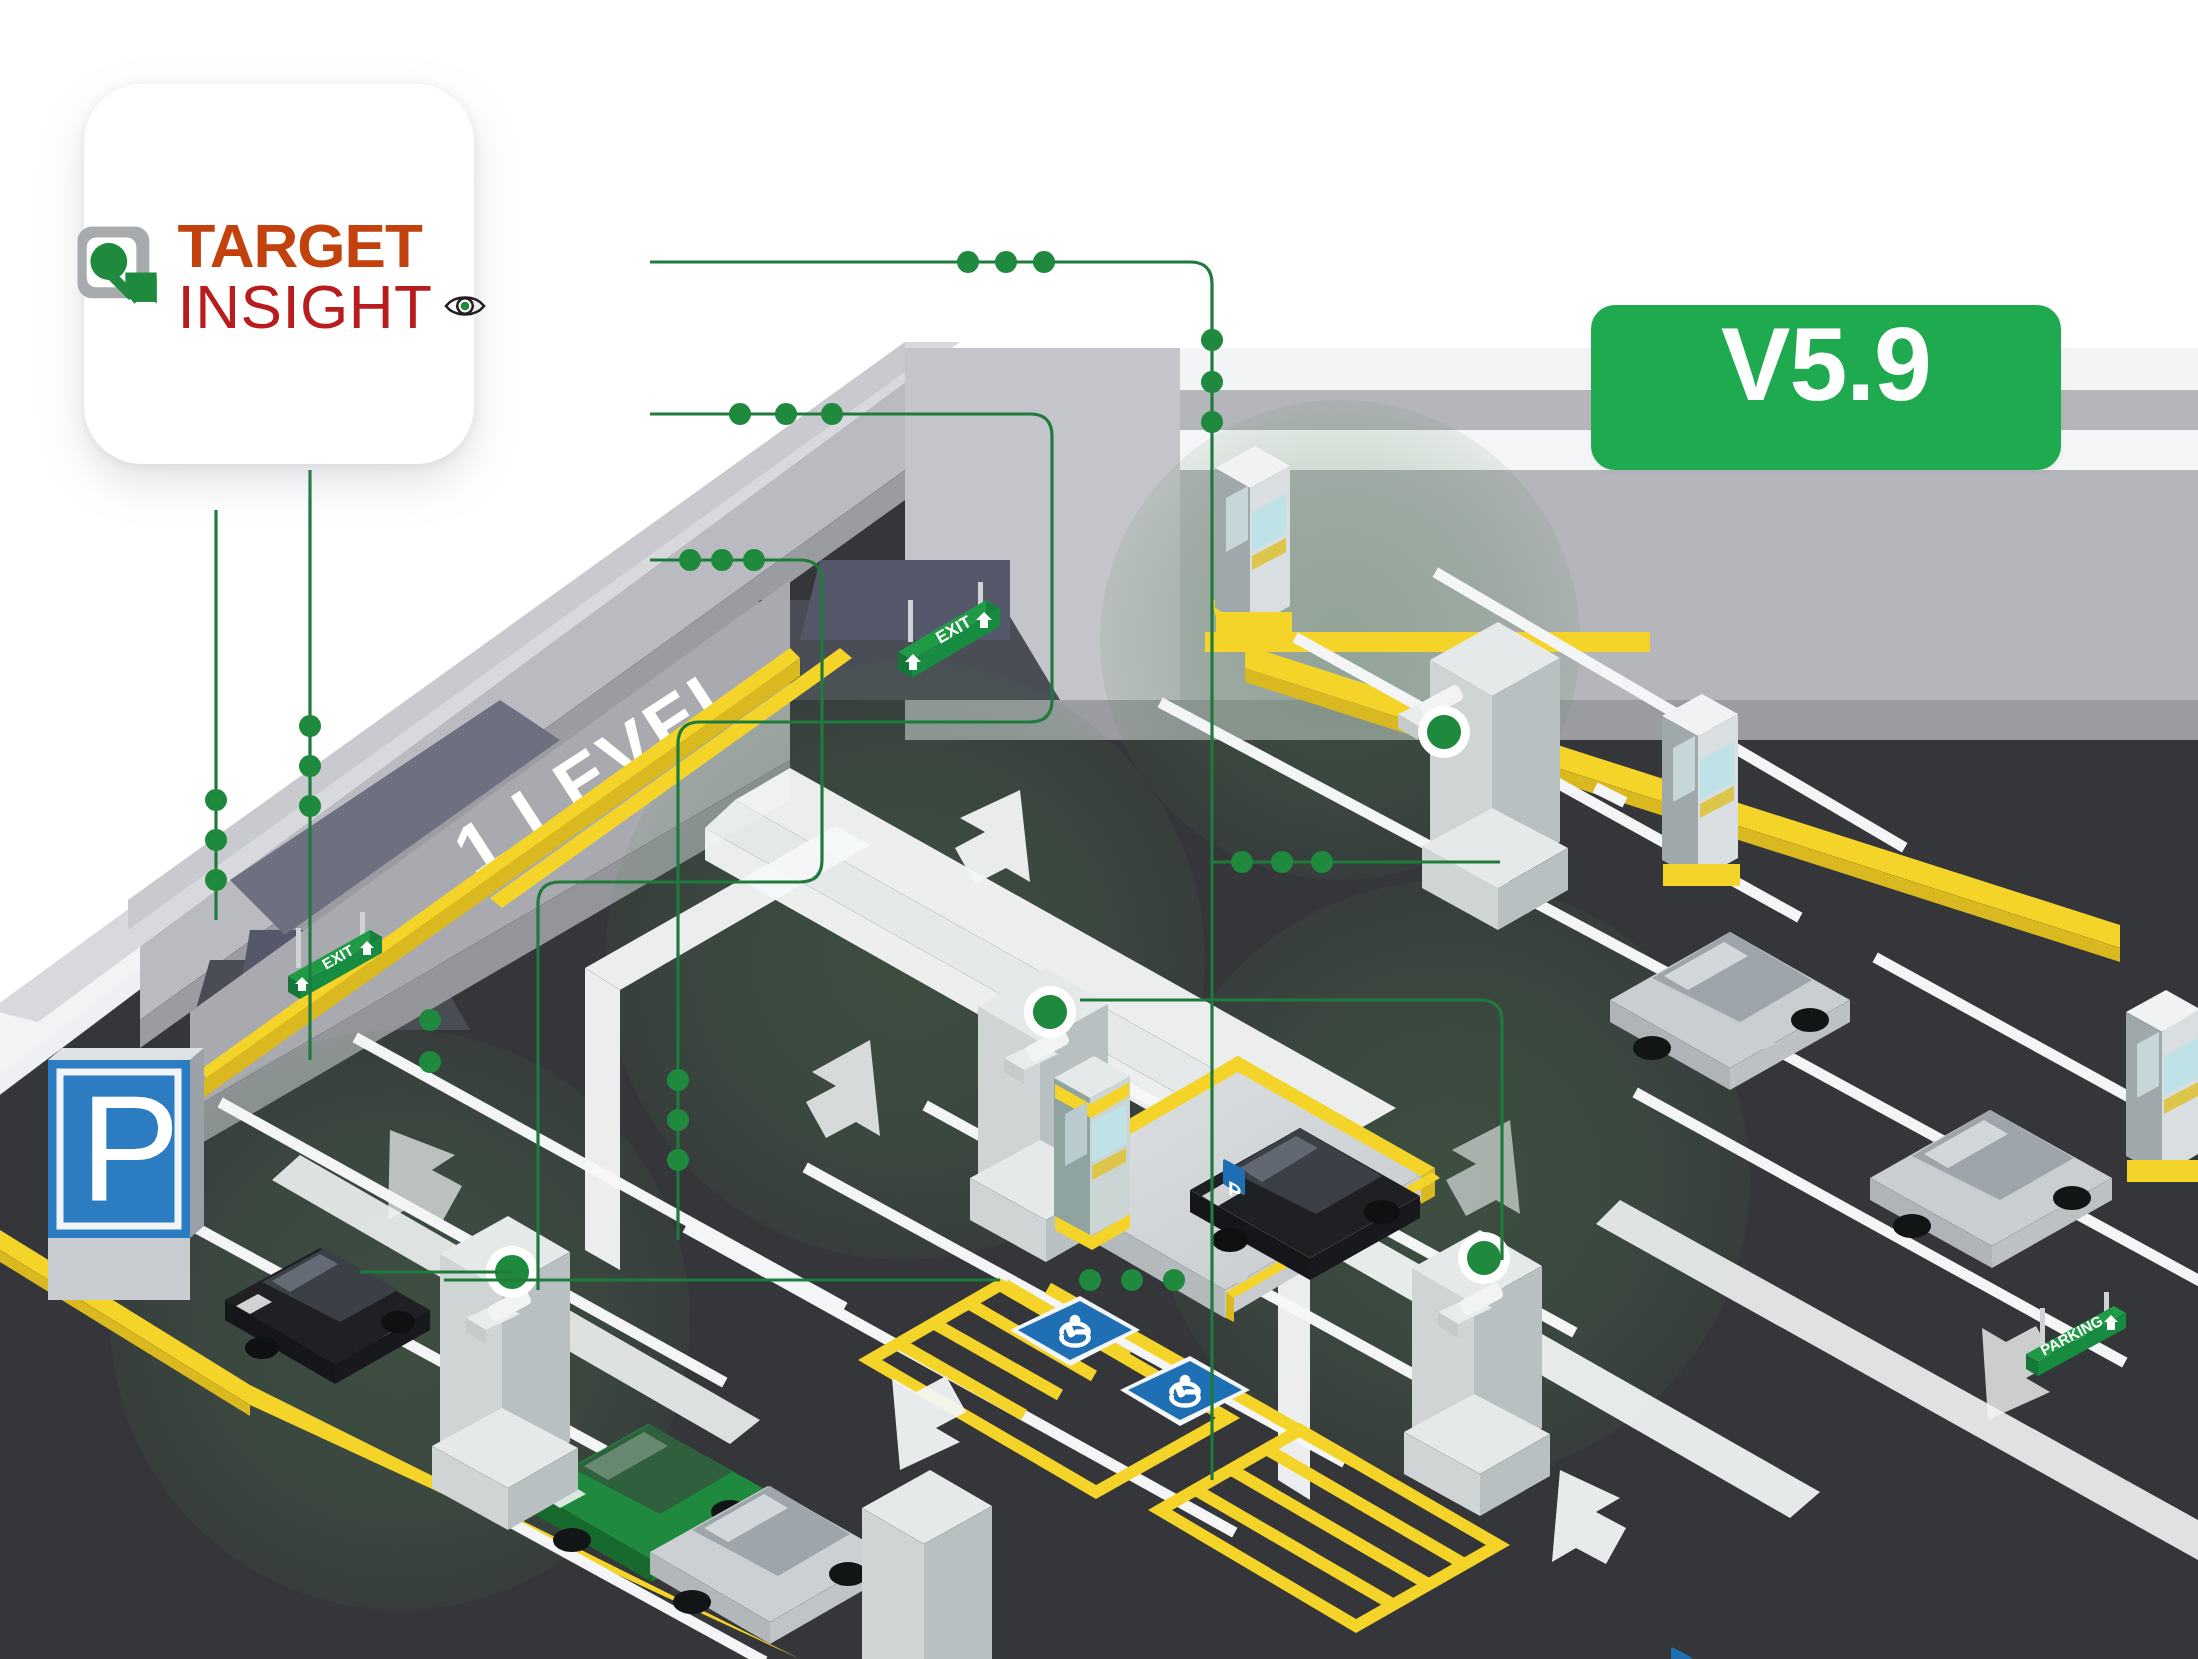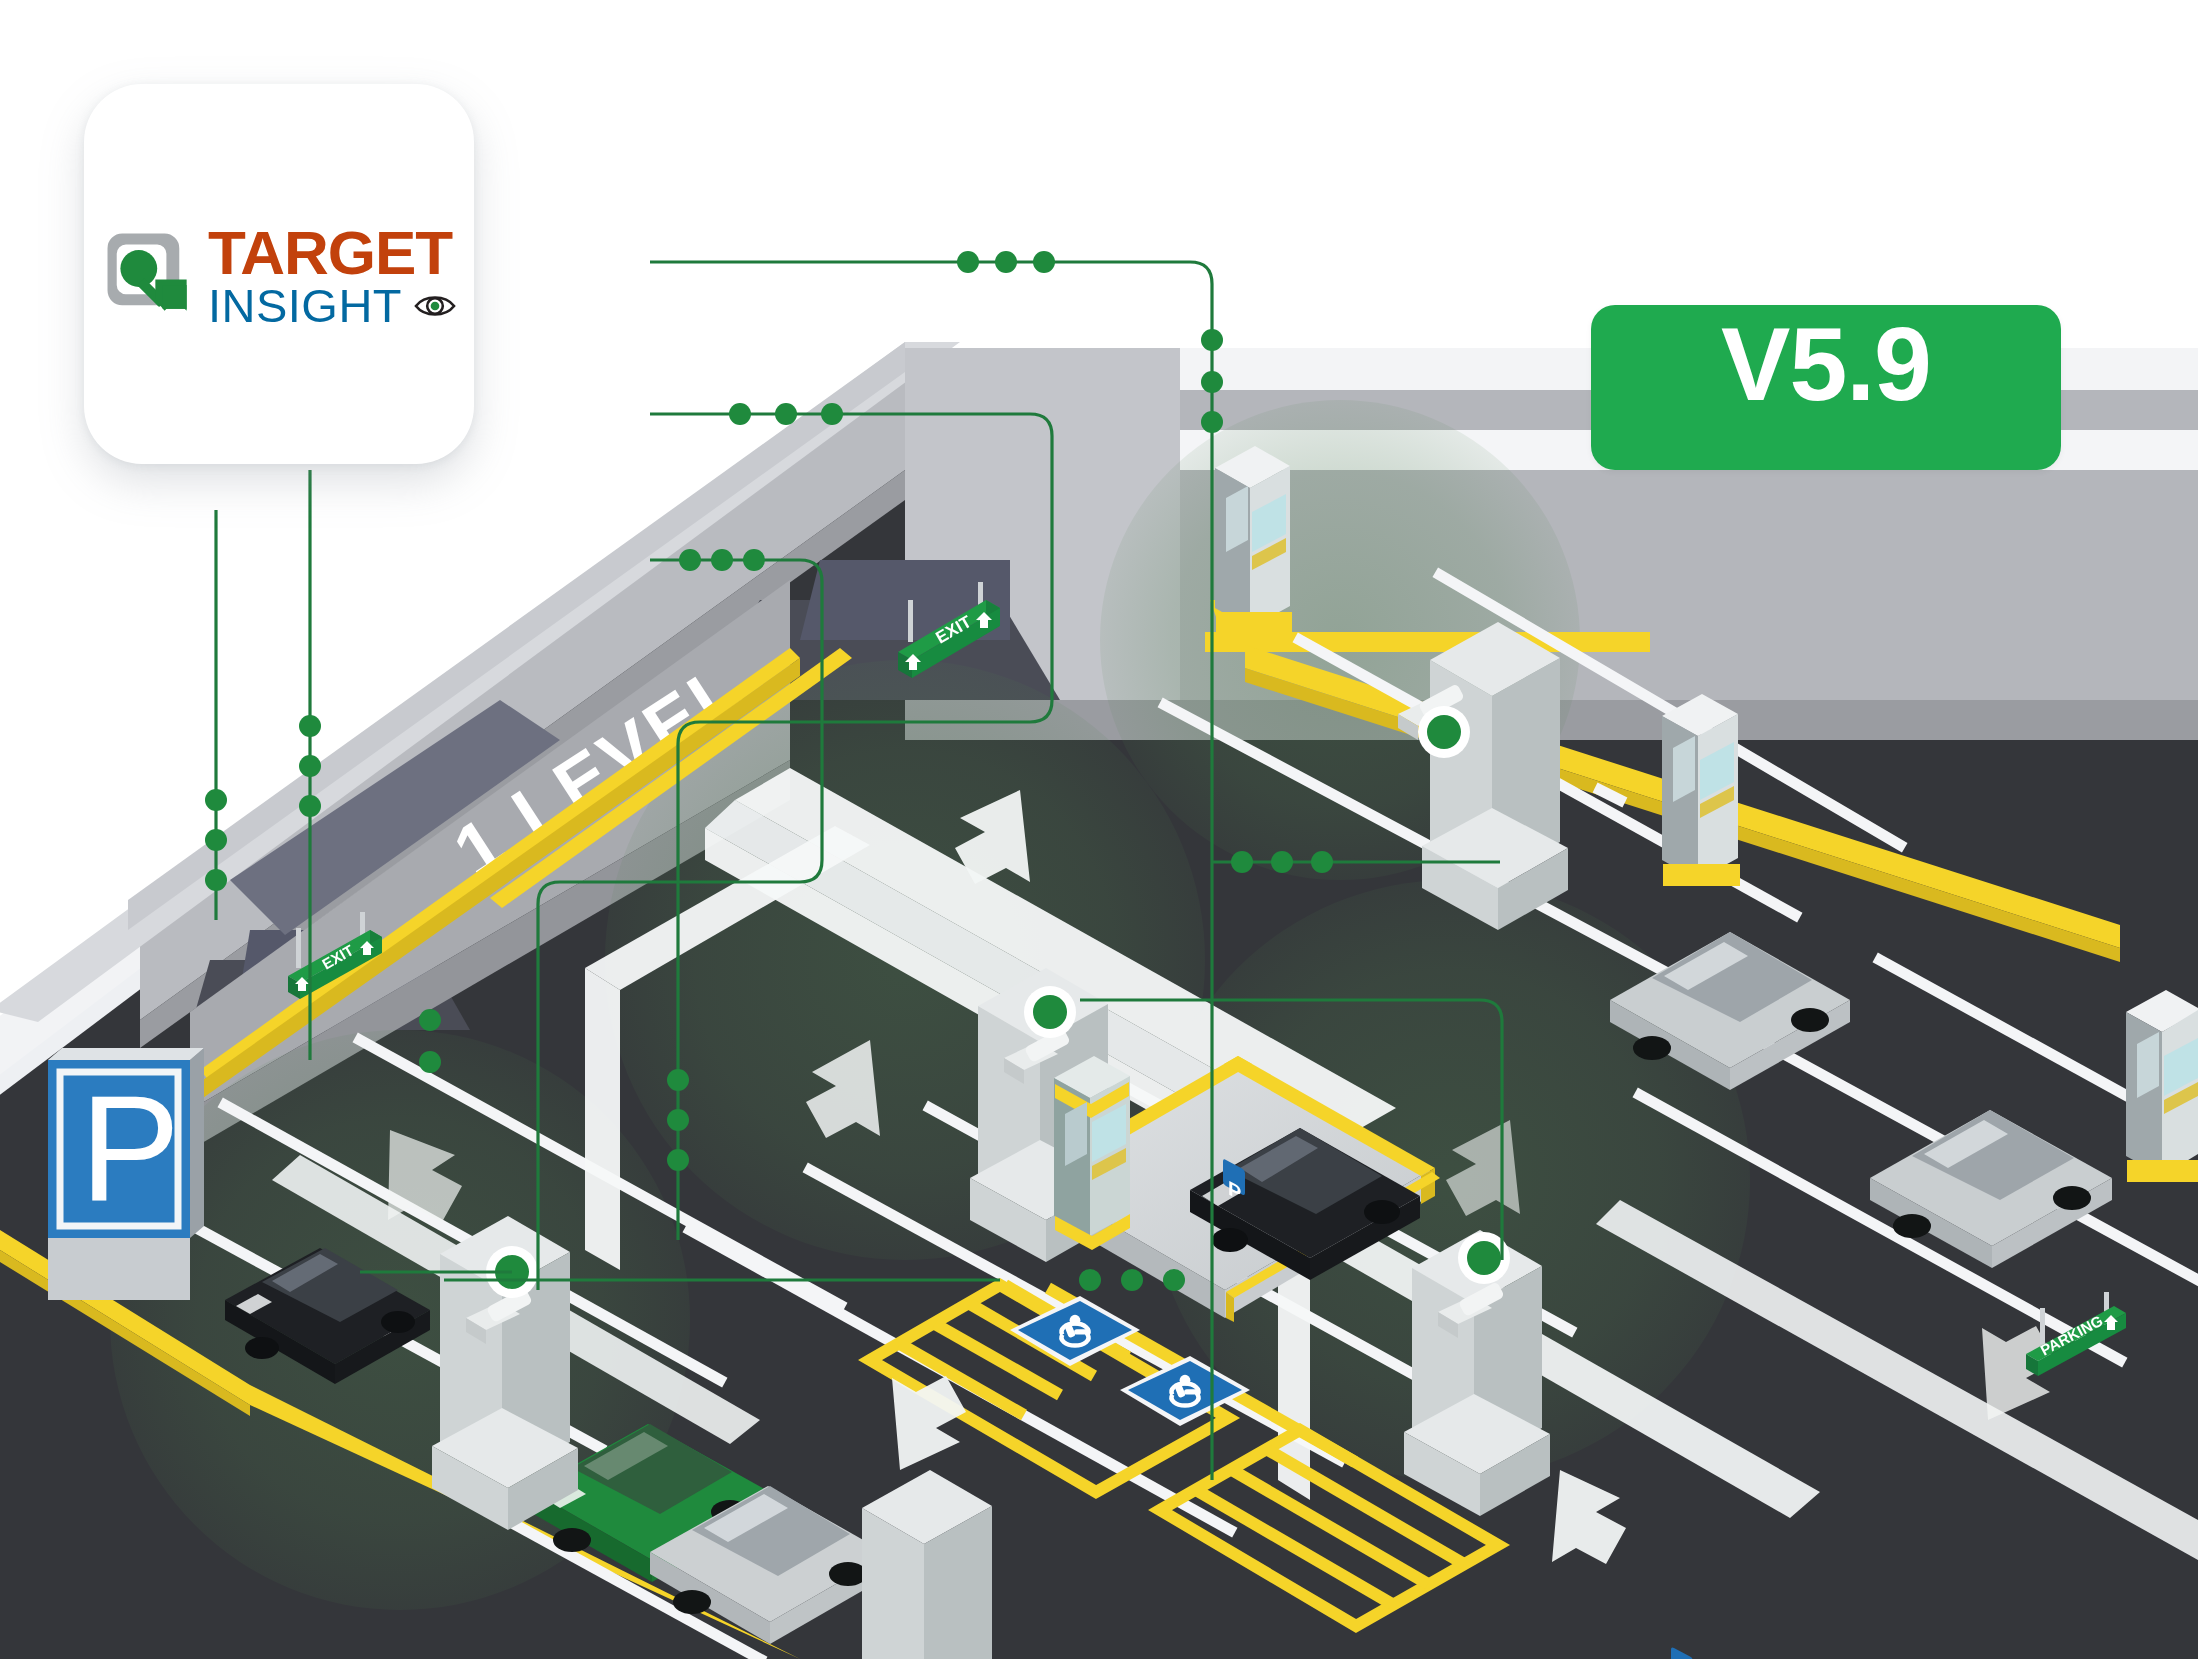--- a/index.html
+++ b/index.html
@@ -19,22 +19,22 @@
   }
   .logo-row{display:flex;align-items:flex-start;gap:14px;transform:translateY(2px);}
   .logo-mark{width:92px;height:92px;flex:0 0 92px;margin-top:4px;}
   .logo-words{display:flex;flex-direction:column;line-height:.93;}
   .logo-target{
     font-family:"Liberation Sans",sans-serif;font-weight:700;font-size:62px;
     letter-spacing:-1px;color:#c2410c;
   }
   .logo-sub{display:flex;align-items:center;gap:12px;margin-top:3px;}
   .logo-insight{
-    font-family:"Liberation Sans",sans-serif;font-weight:400;font-size:47px;
-    letter-spacing:.5px;color:#0369a1;
+    font-family:"Liberation Sans",sans-serif;font-weight:400;font-size:62px;
+    letter-spacing:.5px;color:#b91c1c;
   }
   .eye-icon{width:42px;height:26px;}
 
   
   .version-badge{
     position:absolute;left:1591px;top:305px;width:470px;height:165px;
     background:#1faa4f;border-radius:24px;
     display:flex;justify-content:center;
     box-shadow:0 2px 6px rgba(0,0,0,.05);
   }

